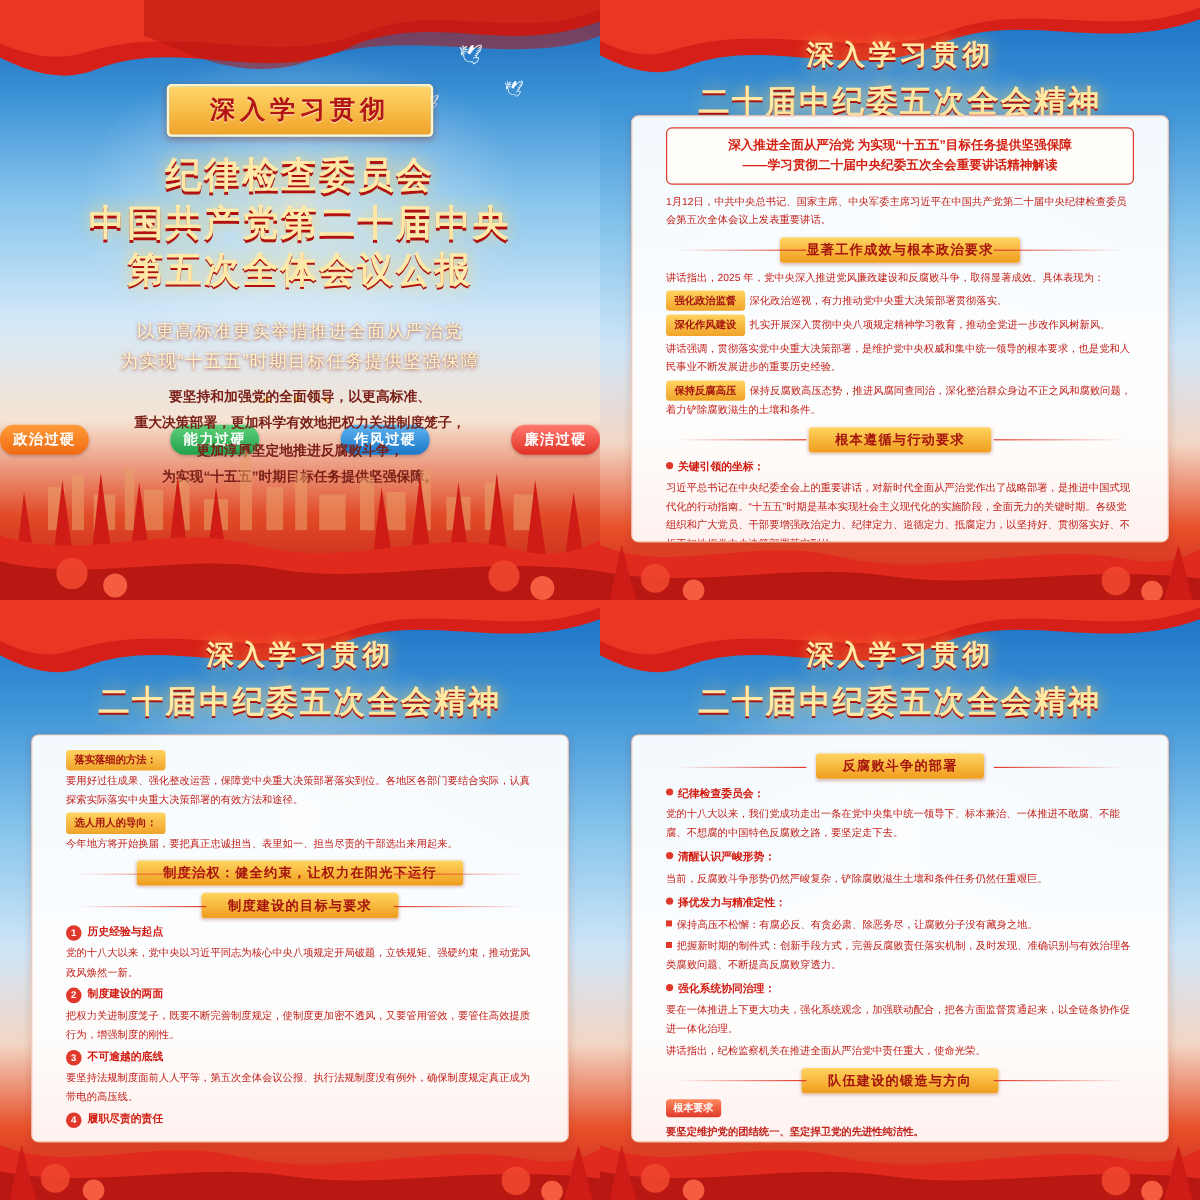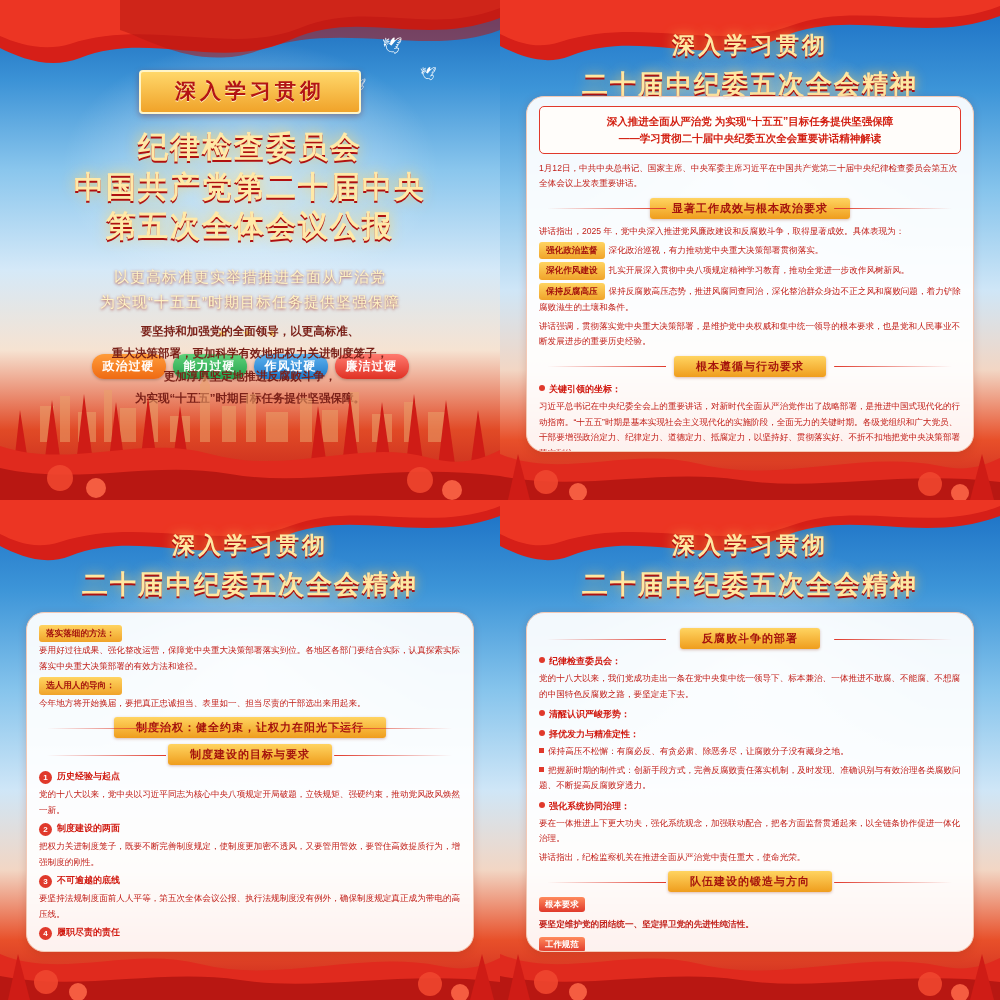--- a/index.html
+++ b/index.html
@@ -64,21 +64,21 @@
     color: #ffe9a8;
     font-size: 30px; font-weight: bold; line-height: 1.32; letter-spacing: 2px;
     text-shadow: 0 2px 0 #b01010, 0 0 14px rgba(255,210,90,.85);
   }
   .p1-sub {
     margin-top: 18px;
     color: #fff3c4; font-size: 15px; font-weight: normal; line-height: 1.7; letter-spacing: 1px;
     text-shadow: 0 1px 3px rgba(150,20,10,.8);
   }
   .divider-stars { margin-top: 12px; color: #ffd76a; font-size: 11px; letter-spacing: 6px; }
-  .pill-row { margin-top: 14px; display: flex; justify-content: center; gap: 7px; }
+  .pill-row { margin-top: 14px; display: flex; justify-content: space-between; gap: 7px; }
   .pill {
     padding: 4px 11px; border-radius: 12px; color: #fff;
     font-size: 12px; font-weight: bold; letter-spacing: 1px;
     box-shadow: 0 1px 3px rgba(0,0,0,.25);
   }
   .pill.c0 { background: linear-gradient(180deg,#ff9c3a,#ef6a12); }
   .pill.c1 { background: linear-gradient(180deg,#5fd27a,#22a04a); }
   .pill.c2 { background: linear-gradient(180deg,#5fb4f0,#1a76c8); }
   .pill.c3 { background: linear-gradient(180deg,#ff7a6e,#e03124); }
   .p1-body {
@@ -95,22 +95,22 @@
   }
   .ph .l2 {
     margin-top: 6px;
     color: #ffe8a2; font-size: 26px; font-weight: bold; letter-spacing: 2px;
     text-shadow: 0 2px 0 #ad1111, 0 0 12px rgba(255,200,80,.8);
   }
   .content {
     position: absolute; left: 26px; right: 26px; top: 112px; bottom: 48px;
     background: rgba(255,255,255,.93);
     border: 1px solid #f3c9b5;
-    border-radius: 18px;
-    padding: 9px 12px 10px;
+    border-radius: 6px;
+    padding: 9px 28px 10px;
     overflow: hidden;
     box-shadow: 0 2px 8px rgba(120,20,10,.18);
   }
   .p2 .content { top: 96px; }
 
   .redbox {
     border: 1.4px solid #e0392b; border-radius: 5px;
     padding: 6px 9px; margin-bottom: 7px;
     background: #fffdfa;
   }
@@ -295,24 +295,24 @@
 
       <div class="secbar"><span>显著工作成效与根本政治要求</span></div>
       <div class="para">讲话指出，2025 年，党中央深入推进党风廉政建设和反腐败斗争，取得显著成效。具体表现为：</div>
 
       <div class="para">
         <span class="goldtag">强化政治监督</span><span>深化政治巡视，有力推动党中央重大决策部署贯彻落实。</span>
       </div>
       <div class="para">
         <span class="goldtag">深化作风建设</span><span>扎实开展深入贯彻中央八项规定精神学习教育，推动全党进一步改作风树新风。</span>
       </div>
+      <div class="para">讲话强调，贯彻落实党中央重大决策部署，是维护党中央权威和集中统一领导的根本要求，也是党和人民事业不断发展进步的重要历史经验。</div>
       <div class="para">
         <span class="goldtag">保持反腐高压</span><span>保持反腐败高压态势，推进风腐同查同治，深化整治群众身边不正之风和腐败问题，着力铲除腐败滋生的土壤和条件。</span>
       </div>
-      <div class="para">讲话强调，贯彻落实党中央重大决策部署，是维护党中央权威和集中统一领导的根本要求，也是党和人民事业不断发展进步的重要历史经验。</div>
 
       <div class="secbar"><span>根本遵循与行动要求</span></div>
 
       <div class="dot-head">
         <span class="dot"></span>
         <span class="txt">关键引领的坐标：</span>
       </div>
       <div class="para">习近平总书记在中央纪委全会上的重要讲话，对新时代全面从严治党作出了战略部署，是推进中国式现代化的行动指南。“十五五”时期是基本实现社会主义现代化的实施阶段，全面无力的关键时期。各级党组织和广大党员、干部要增强政治定力、纪律定力、道德定力、抵腐定力，以坚持好、贯彻落实好、不折不扣地把党中央决策部署落实到位。</div>
 
     </div>
@@ -421,20 +421,21 @@
       <div class="dot-head">
         <span class="dot"></span>
         <span class="txt">纪律检查委员会：</span>
       </div>
       <div class="para">党的十八大以来，我们党成功走出一条在党中央集中统一领导下、标本兼治、一体推进不敢腐、不能腐、不想腐的中国特色反腐败之路，要坚定走下去。</div>
 
       <div class="dot-head">
         <span class="dot"></span>
         <span class="txt">清醒认识严峻形势：</span>
       </div>
+      <div class="para">当前，反腐败斗争形势仍然严峻复杂，铲除腐败滋生土壤和条件任务仍然任重艰巨。</div>
 
       <div class="dot-head">
         <span class="dot"></span>
         <span class="txt">择优发力与精准定性：</span>
       </div>
       <div class="para">
         <span class="sq"></span><span>保持高压不松懈：有腐必反、有贪必肃、除恶务尽，让腐败分子没有藏身之地。</span>
       </div>
       <div class="para">
         <span class="sq"></span><span>把握新时期的制件式：创新手段方式，完善反腐败责任落实机制，及时发现、准确识别与有效治理各类腐败问题、不断提高反腐败穿透力。</span>

